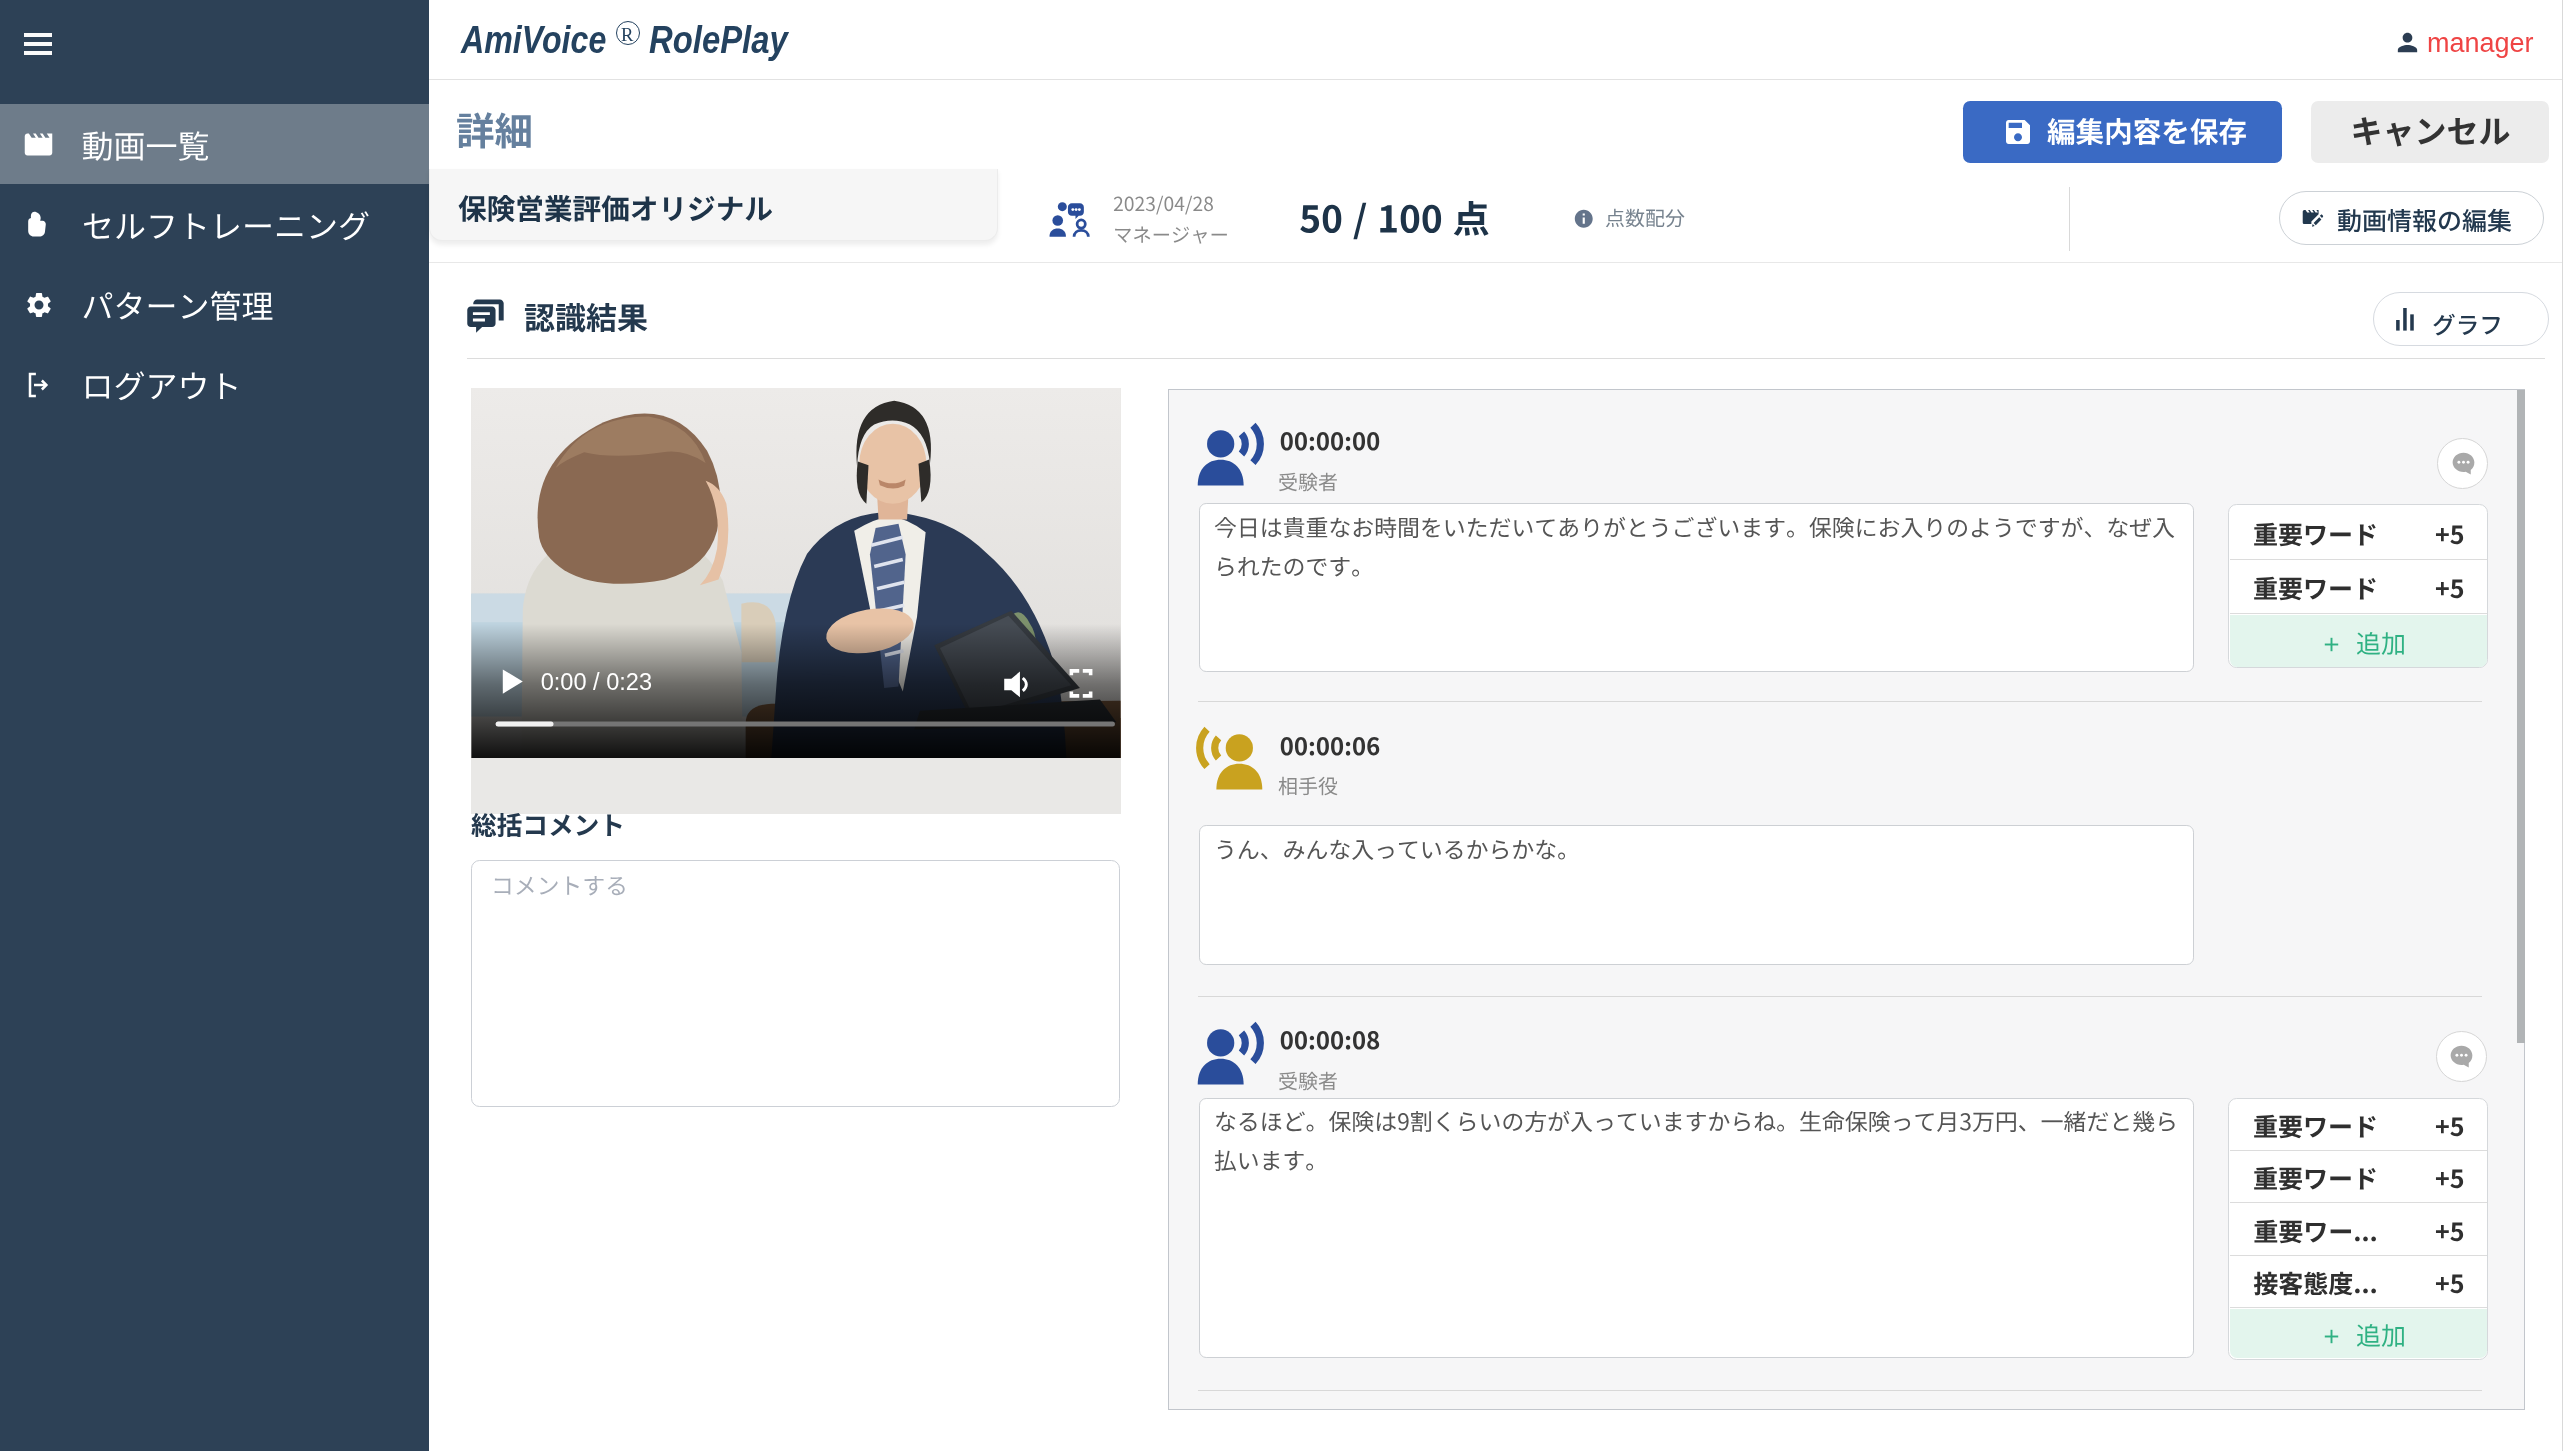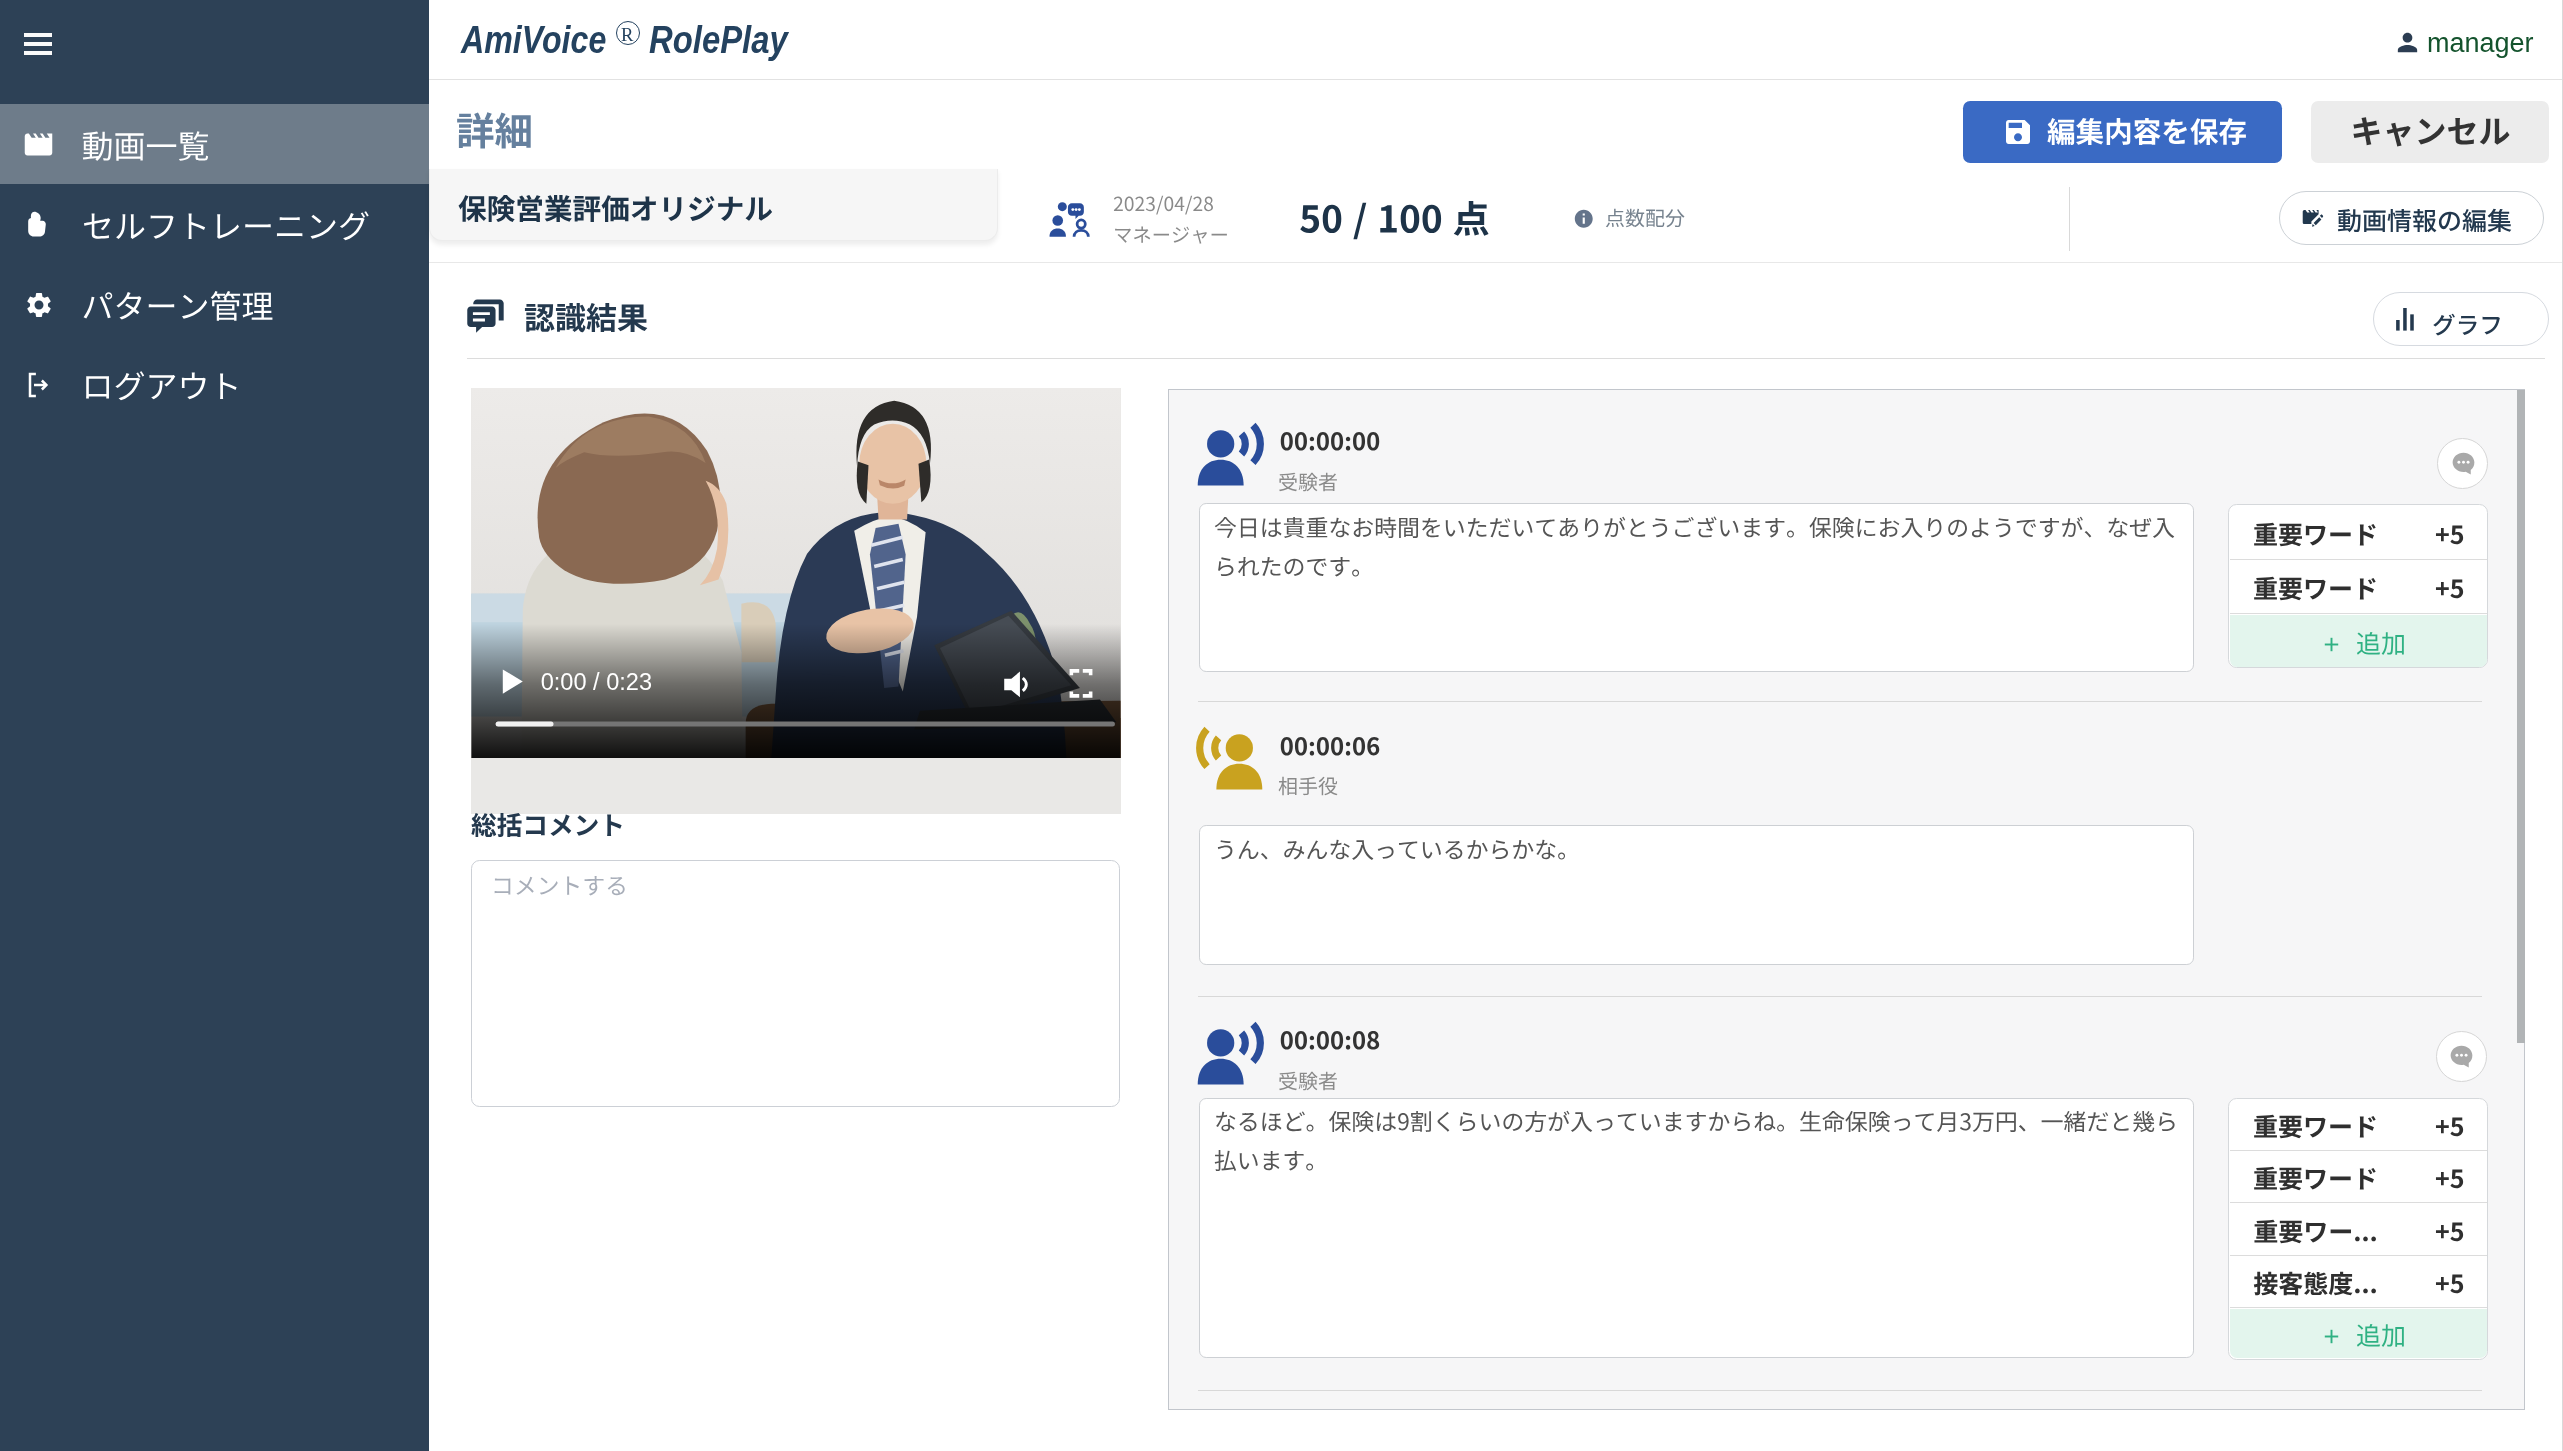--- a/index.html
+++ b/index.html
@@ -232,21 +232,21 @@
       </g>
     </svg>
     <div class="abs" style="left:429px;top:0;width:2134px;height:80px;background:#fff;border-bottom:1.4px solid #e2e2e2"></div>
     <div class="abs" style="left:461px;top:18px;font:italic 700 39px 'Liberation Sans';color:#24425f;transform:scale(0.824,1);transform-origin:0 0">AmiVoice</div>
     <div class="abs" style="left:616px;top:21px;width:24px;height:24px;border:1.8px solid #24425f;border-radius:50%;"></div>
     <div class="abs" style="left:621px;top:23.6px;font:400 18.6px 'Liberation Serif';color:#24425f">R</div>
     <div class="abs" style="left:649px;top:18px;font:italic 700 39px 'Liberation Sans';color:#24425f;transform:scale(0.842,1);transform-origin:0 0">RolePlay</div>
     <svg class="ic" viewBox="0 0 24 24" style="left:2393px;top:28px;width:29px;height:29px;fill:#2c3d52">
       <path d="M12 12c2.21 0 4-1.79 4-4s-1.79-4-4-4-4 1.79-4 4 1.79 4 4 4zm0 2c-2.67 0-8 1.34-8 4v2h16v-2c0-2.66-5.33-4-8-4z"></path>
     </svg>
-    <div class="abs" style="left:2427px;top:28px;font:500 27px 'Liberation Sans';color:#14532d">manager</div>
+    <div class="abs" style="left:2427px;top:28px;font:500 27px 'Liberation Sans';color:#ef4444">manager</div>
     <div class="abs" style="left:429px;top:83px;width:2134px;height:87px;background:#fff;border-bottom:1.4px solid #e8e8e8"></div>
     <svg class="jt" style="left:456px;top:111px;width:77px;height:39px;fill:#65809e;" viewBox="0 -880 2000 1000">
       <g transform="scale(1,-1)">
         <use href="#b8a73" x="0"></use>
         <use href="#b7d30" x="1000"></use>
       </g>
     </svg>
     <div class="abs" style="left:1963px;top:101px;width:319px;height:62px;background:#3a6ac4;border-radius:7.2px"></div>
     <svg class="ic" viewBox="0 0 24 24" style="left:2002px;top:116px;width:32px;height:32px;fill:#fff">
       <path d="M17 3H5c-1.11 0-2 .9-2 2v14c0 1.1.89 2 2 2h14c1.1 0 2-.9 2-2V7l-4-4zm-5 16c-1.66 0-3-1.34-3-3s1.34-3 3-3 3 1.34 3 3-1.34 3-3 3zm3-10H5V5h10v4z"></path>

